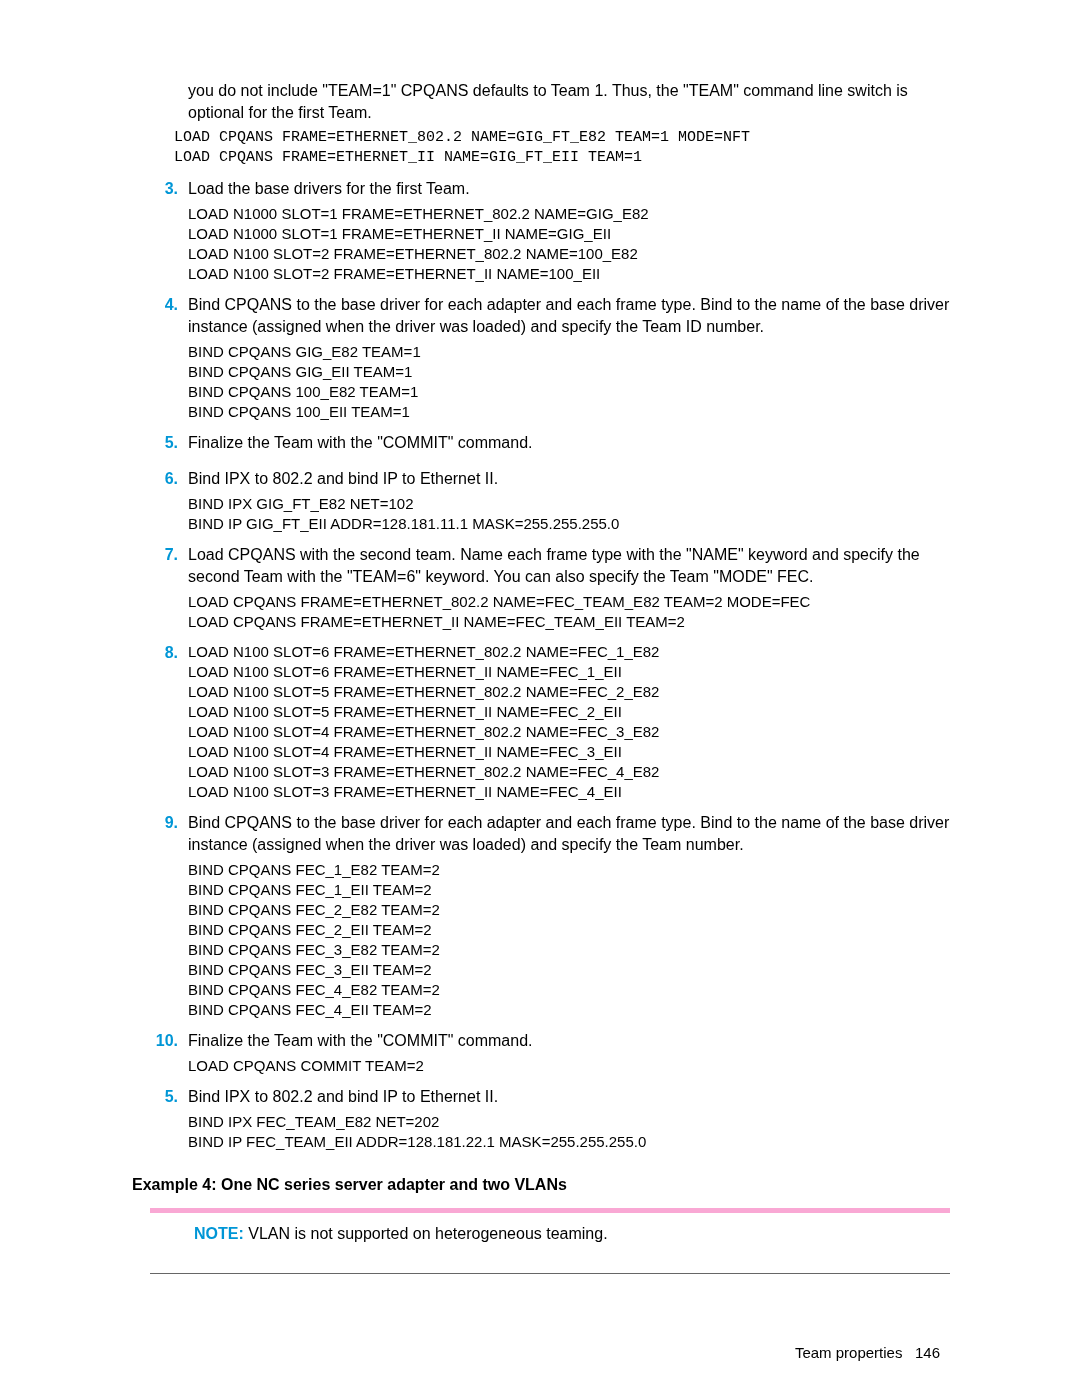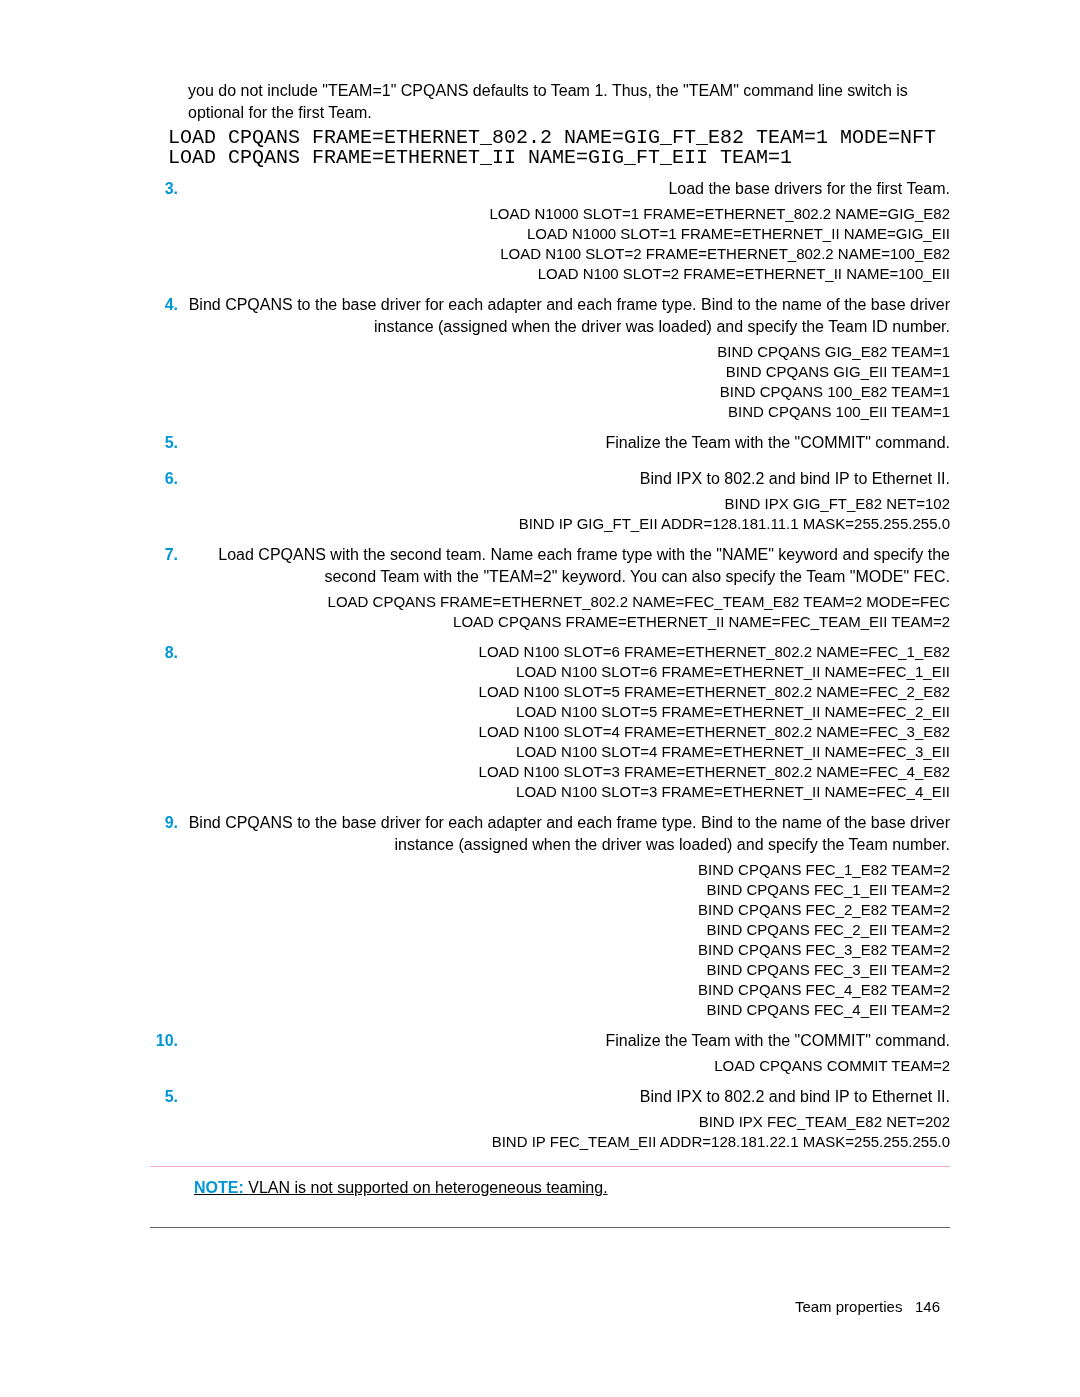--- a/index.html
+++ b/index.html
@@ -26,58 +26,56 @@
     color: #0096d6;
     font-weight: bold;
     font-size: 16px;
     padding-right: 10px;
     line-height: 22px;
   }
   .step-body {
     flex: 1;
     font-size: 16px;
     line-height: 22px;
-    text-align: right;
   }
   .step-text {
     margin-bottom: 4px;
   }
   .code {
     font-family: Liberation Sans, sans-serif;
     font-size: 15px;
     line-height: 20px;
     white-space: pre;
   }
   .continuation {
     margin-left: 38px;
     font-size: 16px;
     line-height: 22px;
     margin-bottom: 4px;
   }
   .cont-code {
-    margin-left: 18px;
+    margin-left: 24px;
     font-family: "Courier New", Courier, monospace;
-    font-size: 20px;
+    font-size: 15px;
     line-height: 20px;
     white-space: pre;
   }
   .example-heading {
     font-weight: bold;
     font-size: 16px;
     margin-top: 24px;
     margin-left: -18px;
   }
   .note-box {
-    border-top: 1px solid #f9a8d4;
+    border-top: 5px solid #f9a8d4;
     border-bottom: 1px solid #666;
     margin-top: 14px;
     padding: 12px 0 30px 44px;
     margin-left: 0px;
     font-size: 16px;
-    text-decoration: underline;
   }
   .note-label {
     color: #0096d6;
     font-weight: bold;
   }
   .footer {
     text-align: right;
     font-size: 15px;
     margin-top: 70px;
     padding-right: 10px;
@@ -123,21 +121,21 @@
         <div class="step-num">6.</div>
         <div class="step-body">
           <div class="step-text">Bind IPX to 802.2 and bind IP to Ethernet II.</div>
           <div class="code">BIND IPX GIG_FT_E82 NET=102
 BIND IP GIG_FT_EII ADDR=128.181.11.1 MASK=255.255.255.0</div>
         </div>
       </div>
       <div class="step">
         <div class="step-num">7.</div>
         <div class="step-body">
-          <div class="step-text">Load CPQANS with the second team. Name each frame type with the "NAME" keyword and specify the second Team with the "TEAM=2" keyword. You can also specify the Team "MODE" FEC.</div>
+          <div class="step-text">Load CPQANS with the second team. Name each frame type with the "NAME" keyword and specify the second Team with the "TEAM=6" keyword. You can also specify the Team "MODE" FEC.</div>
           <div class="code">LOAD CPQANS FRAME=ETHERNET_802.2 NAME=FEC_TEAM_E82 TEAM=2 MODE=FEC
 LOAD CPQANS FRAME=ETHERNET_II NAME=FEC_TEAM_EII TEAM=2</div>
         </div>
       </div>
       <div class="step">
         <div class="step-num">8.</div>
         <div class="step-body">
           <div class="code">LOAD N100 SLOT=6 FRAME=ETHERNET_802.2 NAME=FEC_1_E82
 LOAD N100 SLOT=6 FRAME=ETHERNET_II NAME=FEC_1_EII
 LOAD N100 SLOT=5 FRAME=ETHERNET_802.2 NAME=FEC_2_E82
@@ -172,20 +170,21 @@
       <div class="step">
         <div class="step-num">5.</div>
         <div class="step-body">
           <div class="step-text">Bind IPX to 802.2 and bind IP to Ethernet II.</div>
           <div class="code">BIND IPX FEC_TEAM_E82 NET=202
 BIND IP FEC_TEAM_EII ADDR=128.181.22.1 MASK=255.255.255.0</div>
         </div>
       </div>
     </div>
 
+  <div class="example-heading">Example 4: One NC series server adapter and two VLANs</div>
 
   <div class="note-box">
     <span class="note-label">NOTE:</span>
     <span>VLAN is not supported on heterogeneous teaming.</span>
   </div>
 
   <div class="footer">
     <span>Team properties</span>&nbsp;&nbsp;&nbsp;<span>146</span>
   </div>
 

